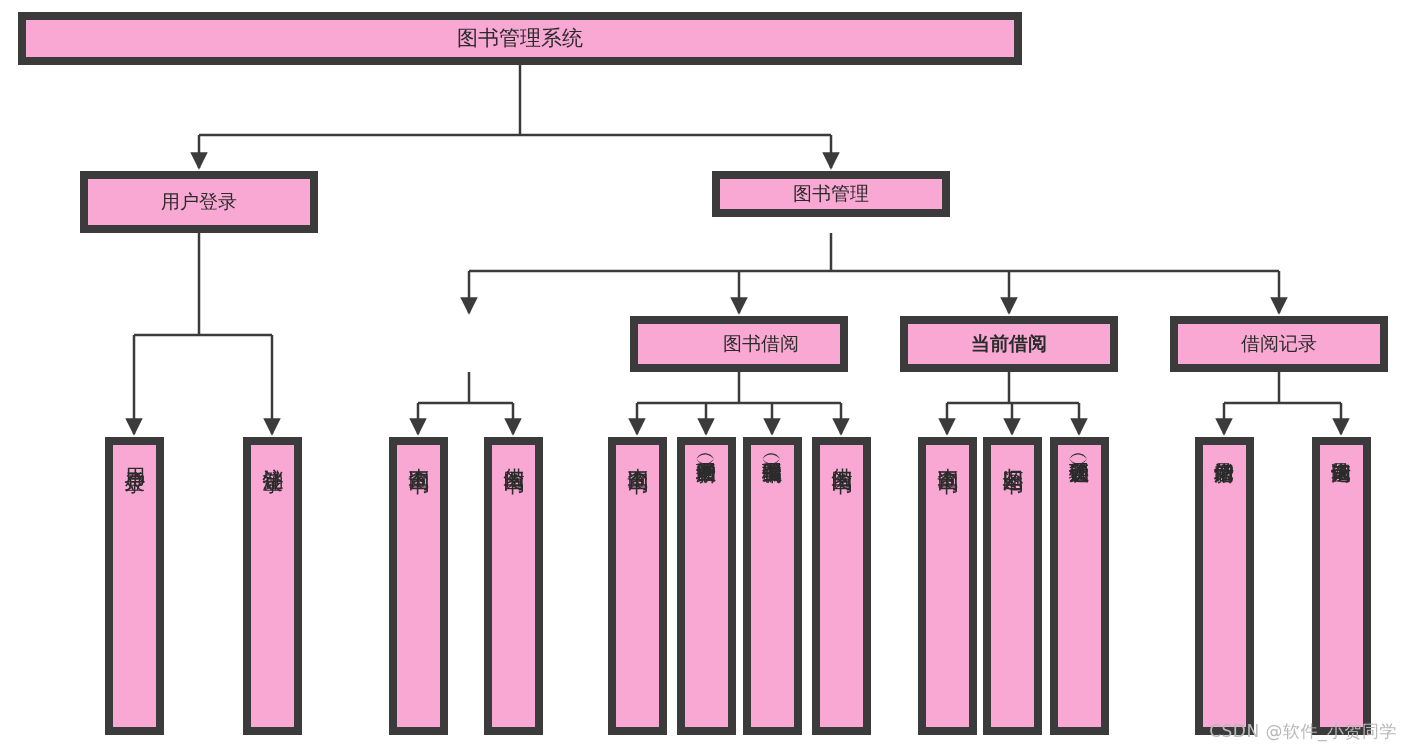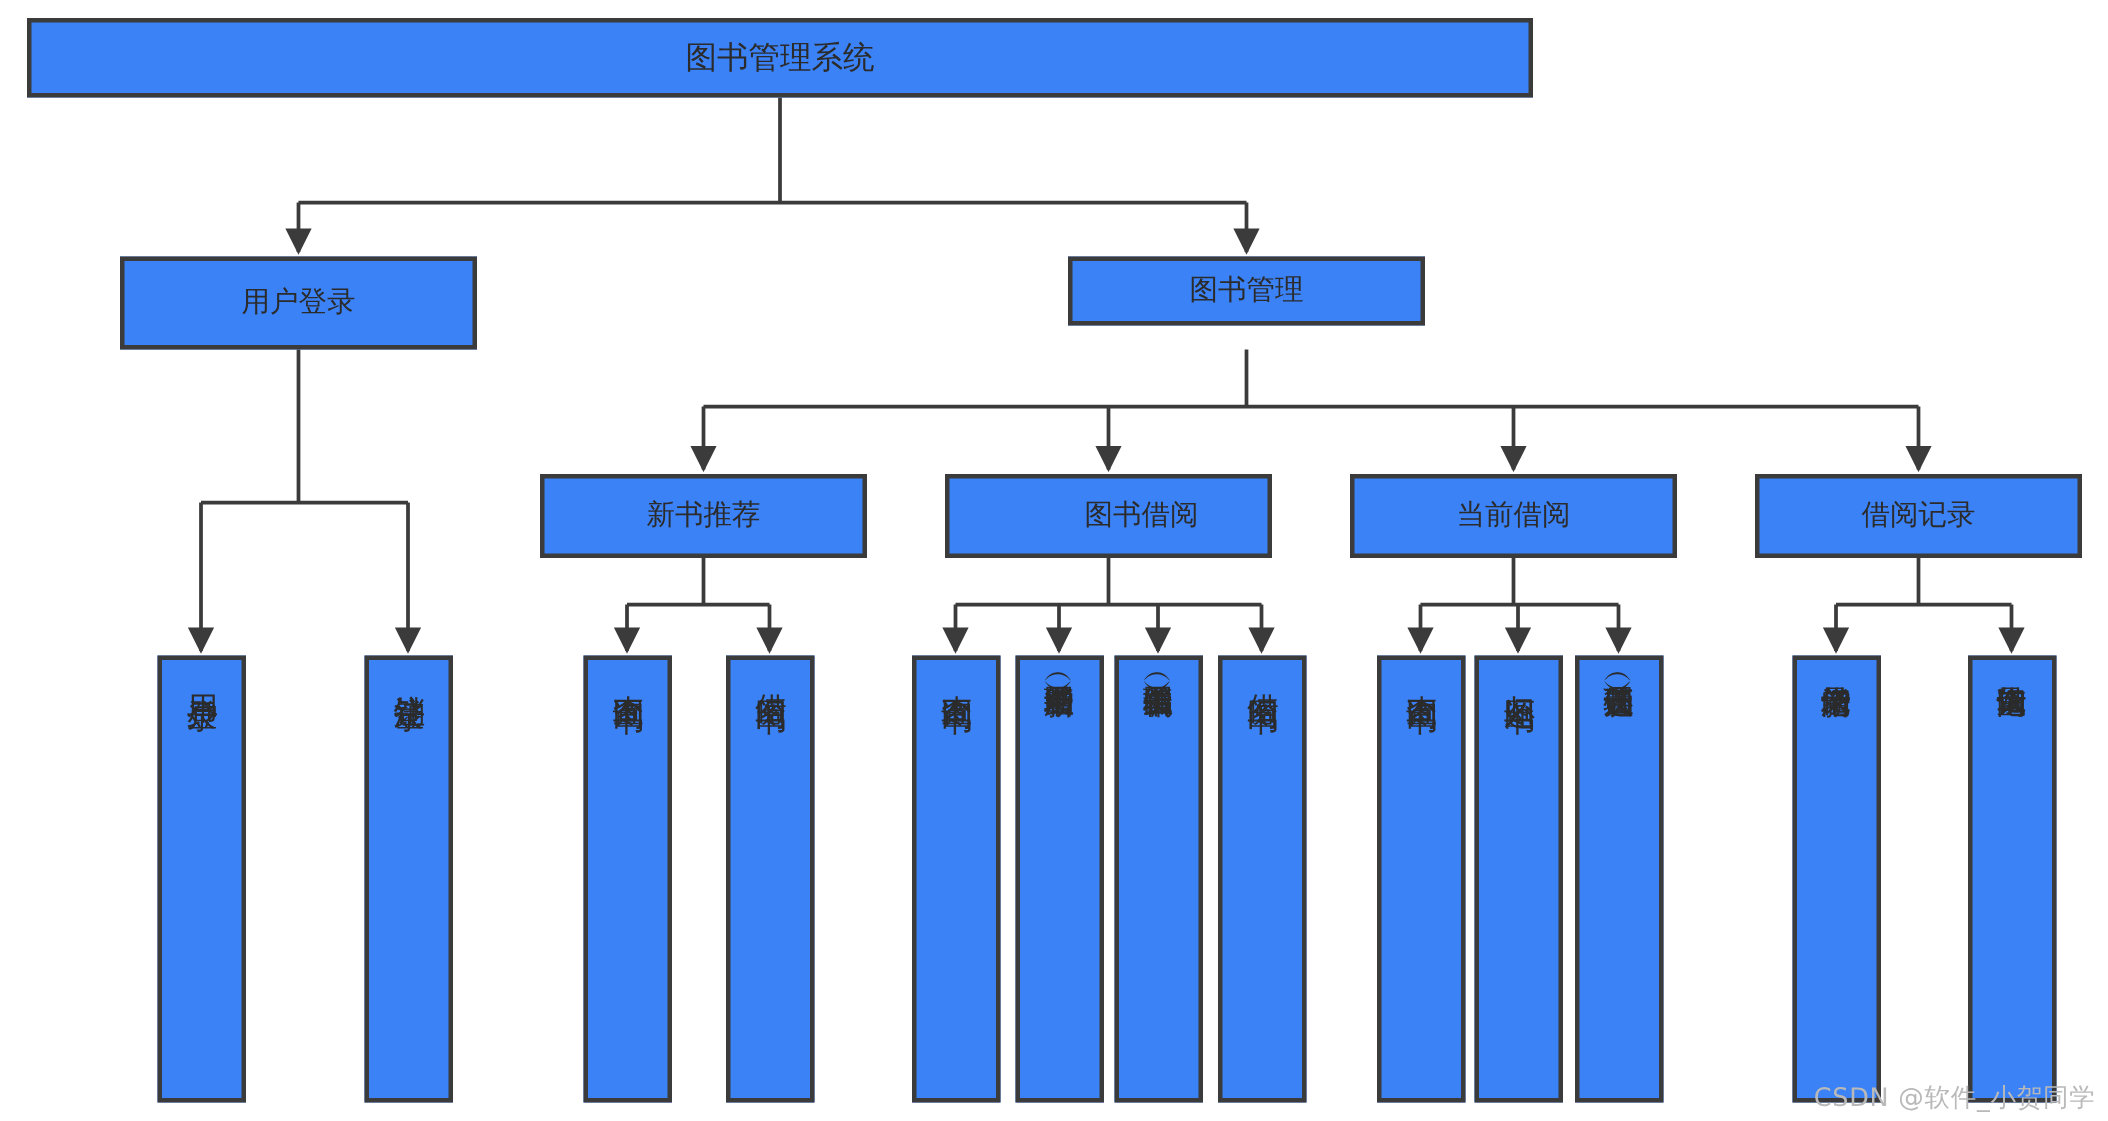--- a/index.html
+++ b/index.html
@@ -22,22 +22,22 @@
     position: absolute;
     left: 0;
     top: 0;
     width: 1405px;
     height: 747px;
   }
   
   .node {
     position: absolute;
     box-sizing: border-box;
-    background: #3b82f6;
-    border: 3px solid #404040;
+    background: #f9a8d4;
+    border: 8px solid #404040;
     display: flex;
     align-items: center;
     justify-content: center;
     color: #2b2b2b;
   }
   .node .label {
     display: block;
     text-align: center;
     line-height: 1.15;
     white-space: nowrap;
@@ -137,27 +137,24 @@
     <span class="label">图书管理系统</span>
   </div>
 
   <div class="node level2" style="left: 80px; top: 171px; width: 238px; height: 62px; border-color: rgb(59, 59, 59); color: rgb(43, 43, 43);">
     <span class="label">用户登录</span>
   </div>
   <div class="node level2" style="left: 712px; top: 171px; width: 238px; height: 46px; border-color: rgb(59, 59, 59); color: rgb(43, 43, 43);">
     <span class="label">图书管理</span>
   </div>
 
-  <div class="node level3" style="left: 360px; top: 316px; width: 218px; height: 56px; border-color: rgb(59, 59, 59); color: rgb(43, 43, 43);">
-    <span class="label">新书推荐</span>
-  </div>
   <div class="node level3" style="left: 630px; top: 316px; width: 218px; height: 56px; border-color: rgb(59, 59, 59); color: rgb(43, 43, 43); padding-left: 44px;">
     <span class="label">图书借阅</span>
   </div>
-  <div class="node level3" style="left: 900px; top: 316px; width: 218px; height: 56px; border-color: rgb(59, 59, 59); color: rgb(43, 43, 43);">
+  <div class="node level3" style="left: 900px; top: 316px; width: 218px; height: 56px; border-color: rgb(59, 59, 59); color: rgb(43, 43, 43); font-weight: bold;">
     <span class="label">当前借阅</span>
   </div>
   <div class="node level3" style="left: 1170px; top: 316px; width: 218px; height: 56px; border-color: rgb(59, 59, 59); color: rgb(43, 43, 43);">
     <span class="label">借阅记录</span>
   </div>
 
   <div class="node leaf" style="left: 105px; top: 437px; width: 59px; height: 298px; border-color: rgb(59, 59, 59); color: rgb(43, 43, 43);">
     <span class="label">用户登录</span>
   </div>
   <div class="node leaf" style="left: 243px; top: 437px; width: 59px; height: 298px; border-color: rgb(59, 59, 59); color: rgb(43, 43, 43);">

